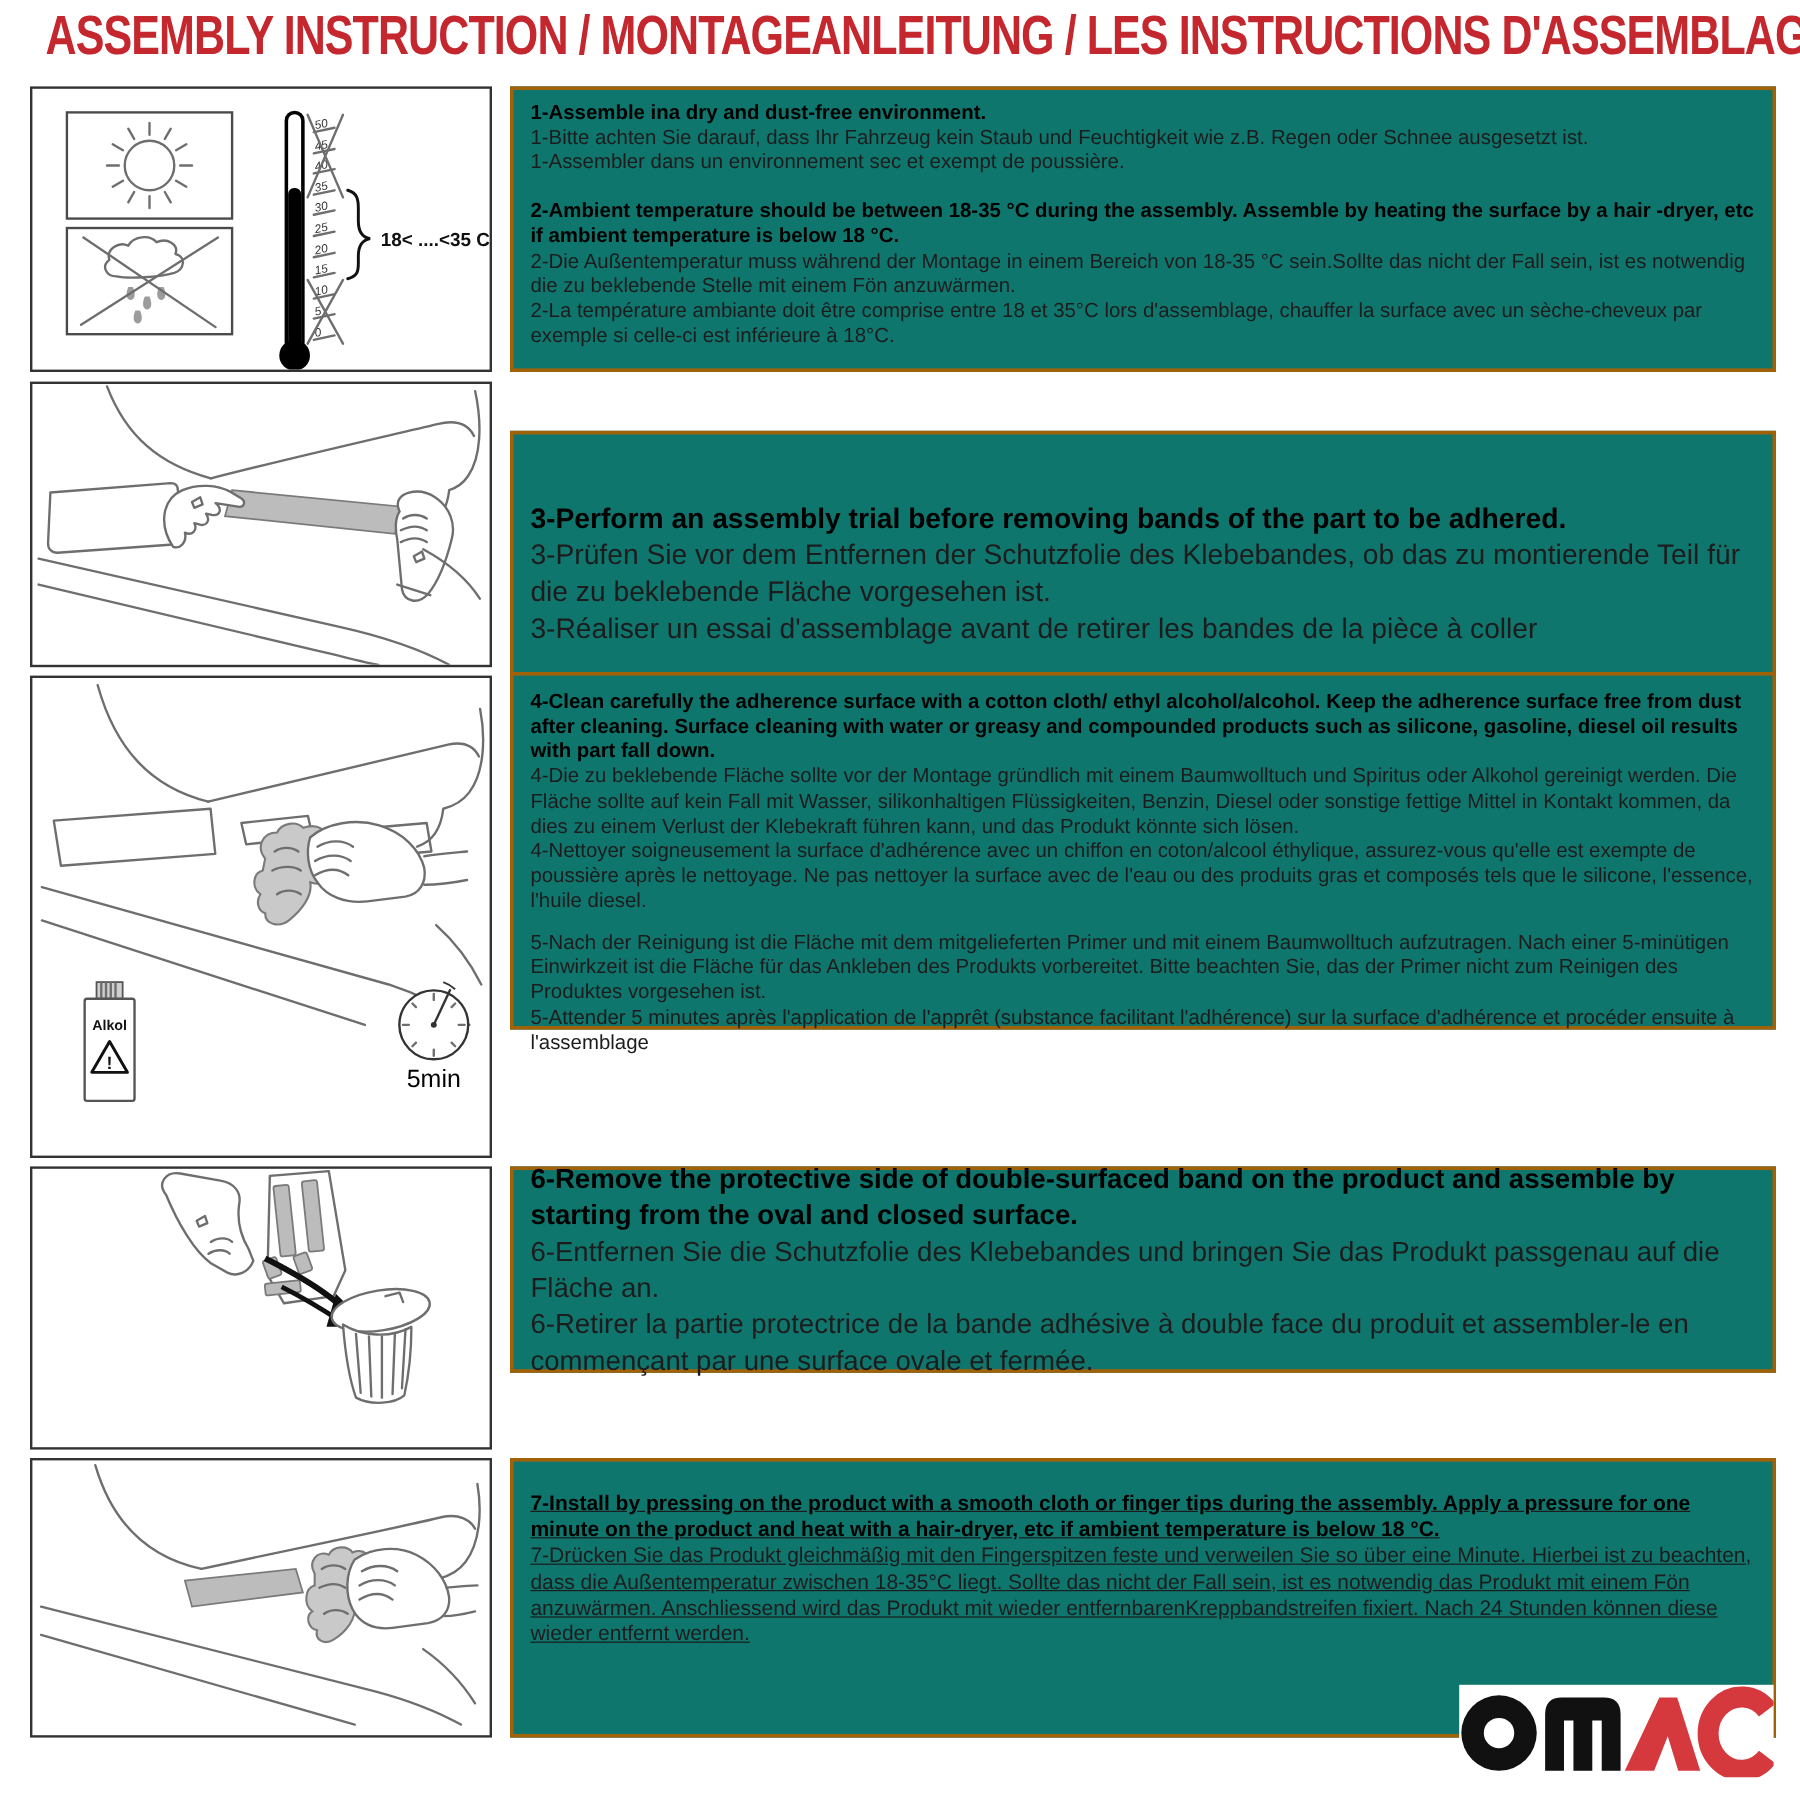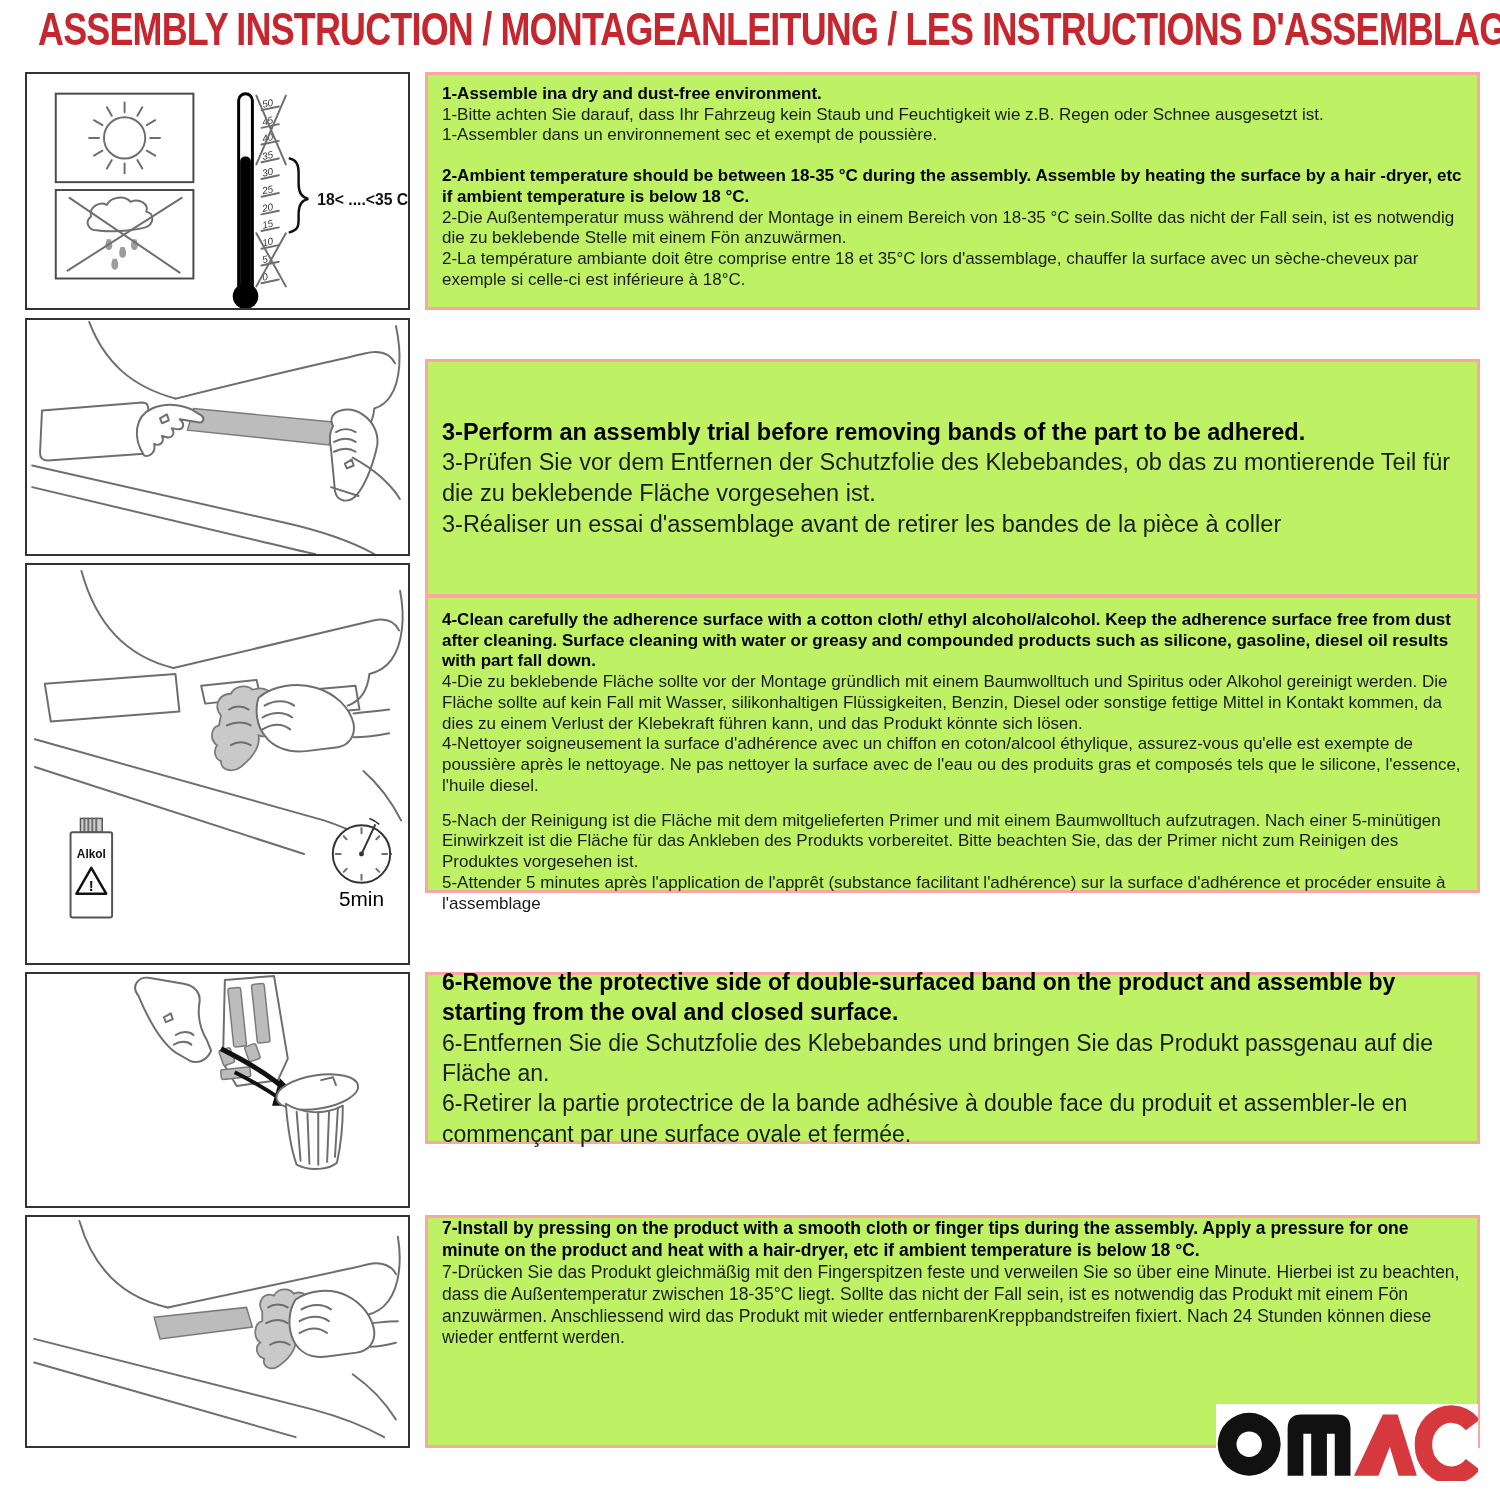--- a/index.html
+++ b/index.html
@@ -1,20 +1,20 @@
 <!DOCTYPE html>
 <html><head>
 <meta charset="utf-8">
 <style>
   html,body{margin:0;padding:0;background:#fff;}
   body{width:1500px;height:1500px;position:relative;font-family:"Liberation Sans",sans-serif;color:#1c1c1c;overflow:hidden;}
   .title{position:absolute;left:38px;top:2px;font-size:46px;font-weight:800;color:#c4272e;
          transform:scaleX(0.78);transform-origin:left top;white-space:nowrap;letter-spacing:-1px;}
   .imgbox{position:absolute;left:25px;width:385px;border:2px solid #333;background:#fff;box-sizing:border-box;}
-  .textbox{position:absolute;left:425px;width:1055px;border:3px solid #fca5a5;background:#bef264;
+  .textbox{position:absolute;left:425px;width:1055px;border:3px solid #a16207;background:#0f766e;
            box-sizing:border-box;padding:9px 14px;}
   .vcenter{display:flex;flex-direction:column;justify-content:center;}
   p{margin:0;}
   .b{font-weight:bold;color:#000;}
   .fs17{font-size:17px;line-height:1.22;}
   .fs23{font-size:23.5px;line-height:1.3;margin-top:41px;}
   .fs22{font-size:23px;line-height:1.32;}
   .fs175{font-size:17.5px;line-height:1.25;}
   .sp{height:20px;}
   .sp14{height:14px;}
@@ -200,21 +200,21 @@
         <line x1="320" y1="310" x2="323" y2="307"></line>
           <line x1="356" y1="310" x2="353" y2="307"></line>
       </g>
       <path d="M338,292 L352,262" stroke="#333" stroke-width="2" fill="none"></path>
       <path d="M346,256 A30,30 0 0 1 356,262" stroke="#333" stroke-width="1.5" fill="none"></path>
       <circle cx="338" cy="292" r="2.5" fill="#333"></circle>
       <text x="338" y="344" font-size="21" fill="#000" text-anchor="middle">5min</text>
     </g>
   </svg>
 </div>
-<div class="textbox fs17" style="top:595px;height:298px;padding-top:12px;">
+<div class="textbox fs17" style="top:560px;height:298px;padding-top:12px;">
   <p class="b">4-Clean carefully the adherence surface with a cotton cloth/ ethyl alcohol/alcohol. Keep the adherence surface free from dust after cleaning. Surface cleaning with water or greasy and compounded products such as silicone, gasoline, diesel oil results with part fall down.</p>
   <p>4-Die zu beklebende Fläche sollte vor der Montage gründlich mit einem Baumwolltuch und Spiritus oder Alkohol gereinigt werden. Die Fläche sollte auf kein Fall mit Wasser, silikonhaltigen Flüssigkeiten, Benzin, Diesel oder sonstige fettige Mittel in Kontakt kommen, da dies zu einem Verlust der Klebekraft führen kann, und das Produkt könnte sich lösen.</p>
   <p>4-Nettoyer soigneusement la surface d'adhérence avec un chiffon en coton/alcool éthylique, assurez-vous qu'elle est exempte de poussière après le nettoyage. Ne pas nettoyer la surface avec de l'eau ou des produits gras et composés tels que le silicone, l'essence, l'huile diesel.</p>
   <div class="sp14"></div>
   <p>5-Nach der Reinigung ist die Fläche mit dem mitgelieferten Primer und mit einem Baumwolltuch aufzutragen. Nach einer 5-minütigen Einwirkzeit ist die Fläche für das Ankleben des Produkts vorbereitet. Bitte beachten Sie, das der Primer nicht zum Reinigen des Produktes vorgesehen ist.</p>
   <p>5-Attender 5 minutes après l'application de l'apprêt (substance facilitant l'adhérence) sur la surface d'adhérence et procéder ensuite à l'assemblage</p>
 </div>
 
 <div class="imgbox" style="top:972px;height:236px;">
   <svg viewBox="0 0 385 236" width="381" height="232">
@@ -263,21 +263,21 @@
     <g>
       <path class="skf" d="M272,84 C286,74 308,72 324,80 C340,88 350,102 352,116 C353,128 346,136 334,138 L304,142 C288,144 276,138 270,126 C264,114 264,96 272,84 Z"></path>
       <path class="sk" stroke-width="1.5" d="M278,94 C288,88 300,88 308,94 M276,106 C286,100 298,100 306,106 M276,118 C286,112 296,112 304,118"></path>
       <path class="sk" d="M350,108 C360,107 368,106 376,106 M348,132 C358,132 366,130 374,128"></path>
     </g>
     <path class="sk" d="M6,124 L290,196 C320,204 344,214 362,224"></path>
     <path class="sk" d="M6,148 L272,224"></path>
     <path class="sk" d="M330,160 C350,174 364,190 374,206"></path>
   </svg>
 </div>
-<div class="textbox fs175" style="top:1215px;height:233px;padding-top:0;">
+<div class="textbox fs175" style="top:1215px;height:233px;padding-top:24px;text-decoration:underline;">
   <p class="b">7-Install by pressing on the product with a smooth cloth or finger tips during the assembly. Apply a pressure for one minute on the product and heat with a hair-dryer, etc if ambient temperature is below 18 °C.</p>
   <p>7-Drücken Sie das Produkt gleichmäßig mit den Fingerspitzen feste und verweilen Sie so über eine Minute. Hierbei ist zu beachten, dass die Außentemperatur zwischen 18-35°C liegt. Sollte das nicht der Fall sein, ist es notwendig das Produkt mit einem Fön anzuwärmen. Anschliessend wird das Produkt mit wieder entfernbarenKreppbandstreifen fixiert. Nach 24 Stunden können diese wieder entfernt werden.</p>
 </div>
 
 <div class="logo" title="OMAC">
   <svg viewBox="0 0 300 88" width="262" height="77" role="img">
     <circle cx="38" cy="46" r="36" fill="#111"></circle>
     <circle cx="38" cy="46" r="14.5" fill="#fff"></circle>
     <path fill="#111" d="M82,82 L82,28 Q82,12 98,12 L138,12 Q154,12 154,28 L154,82 L136,82 L136,34 L127,34 L127,82 L109,82 L109,34 L100,34 L100,82 Z"></path>
     <path fill="#d6393d" d="M158,82 L191,12 L208,12 L230,82 L209,82 L199,49 L186,82 Z"></path>

